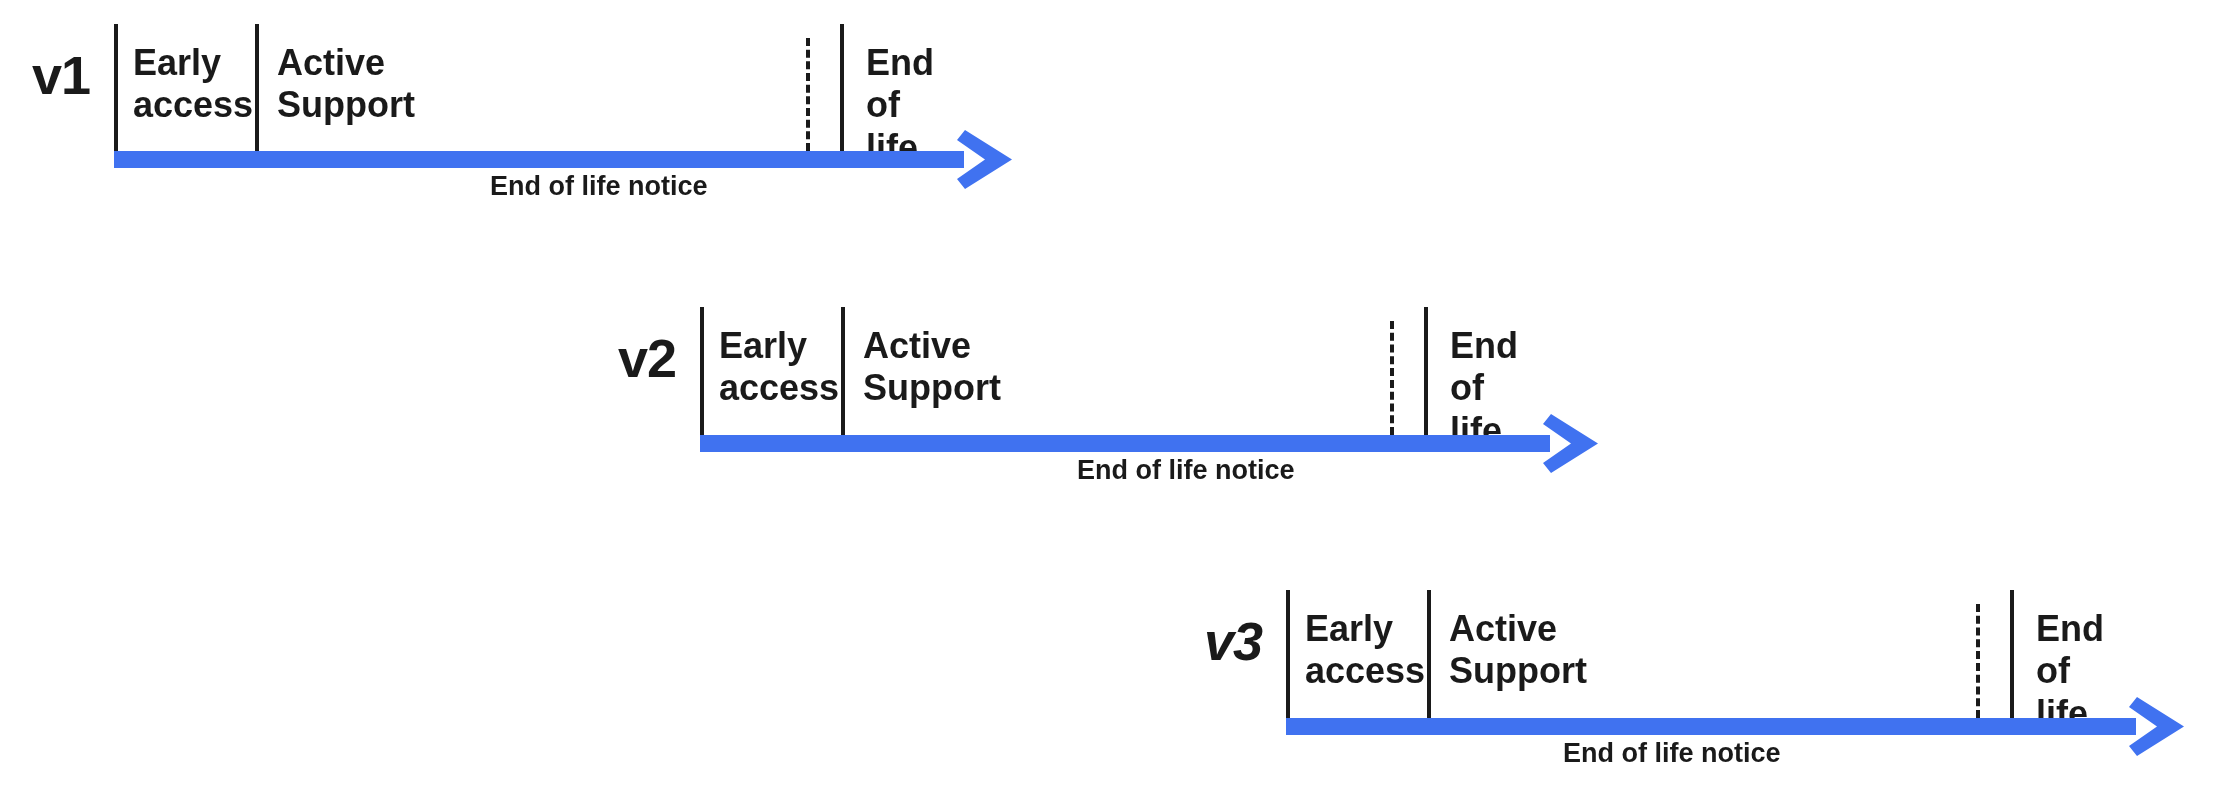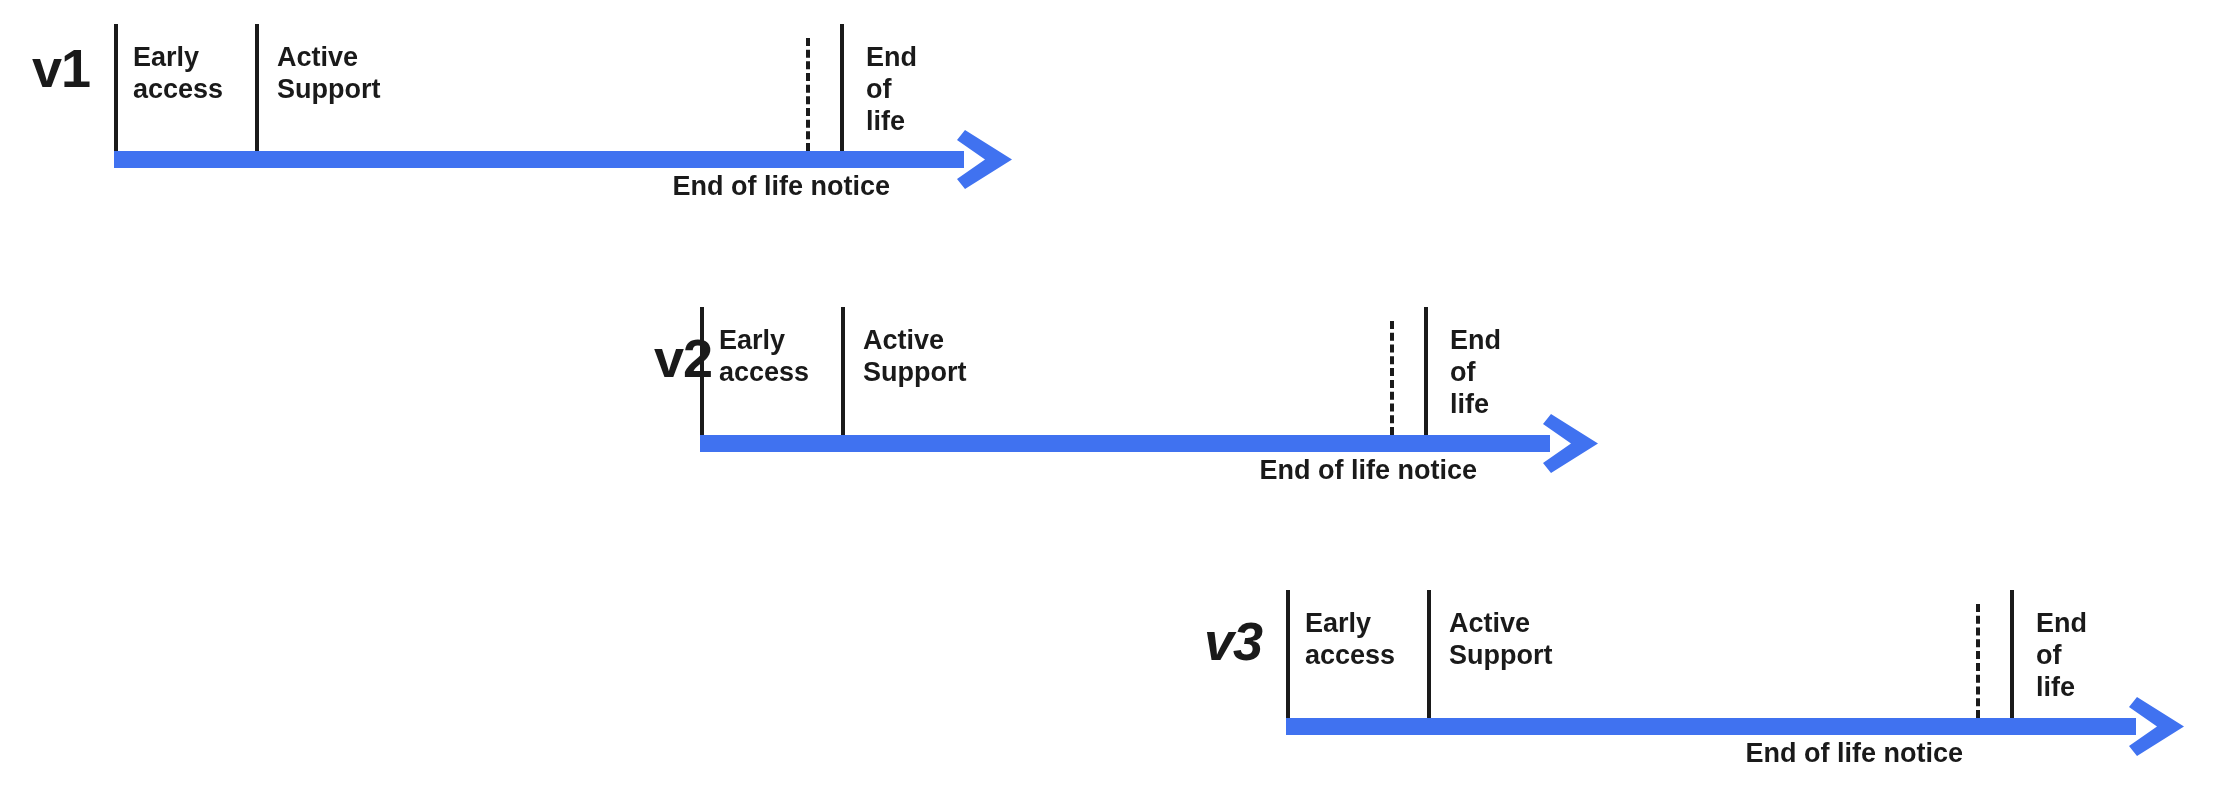--- a/index.html
+++ b/index.html
@@ -40,21 +40,21 @@
   }
 
   .dashed-divider {
     position: absolute;
     width: 0;
     border-left: 4px dashed #1a1a1a;
   }
 
   .phase-label {
     position: absolute;
-    font-size: 27px;
+    font-size: 36px;
     font-weight: 700;
     color: #1a1a1a;
     line-height: 1.18;
     white-space: pre-line;
   }
 
   .bar {
     position: absolute;
     height: 17px;
     background: #4072f0;
@@ -64,31 +64,31 @@
     position: absolute;
     display: block;
   }
 
   .notice-label {
     position: absolute;
     font-size: 27px;
     font-weight: 700;
     color: #1a1a1a;
     white-space: nowrap;
-    text-align: right;
+    text-align: left;
   }
 </style>
 </head>
 <body>
 
 <div id="canvas">
 
   <div class="track">
 
-    <div class="version-label" style="left:18px; top:41px; width:72px;">v1</div>
+    <div class="version-label" style="left:18px; top:48px; width:72px;">v1</div>
 
     <div class="divider" style="left:114px; top:24px; height:127px;"></div>
 
     <div class="phase-label" style="left:133px; top:42px;">Early
 access</div>
 
     <div class="divider" style="left:255px; top:24px; height:127px;"></div>
 
     <div class="phase-label" style="left:277px; top:42px;">Active Support</div>
 
@@ -102,21 +102,21 @@
 
     <svg class="arrowhead" style="left:955px; top:128px;" width="64" height="63" viewBox="0 0 64 63">
       <path d="M 10 2 L 2 12 L 30 31.5 L 2 51 L 10 61 L 57 31.5 Z" fill="#4072f0"></path>
     </svg>
 
     <div class="notice-label" style="left:490px; top:171px; width:400px;">End of life notice</div>
   </div>
 
   <div class="track">
 
-    <div class="version-label" style="left:640px; top:331px; width:72px;">v2</div>
+    <div class="version-label" style="left:604px; top:331px; width:72px;">v2</div>
 
     <div class="divider" style="left:700px; top:307px; height:128px;"></div>
 
     <div class="phase-label" style="left:719px; top:325px;">Early
 access</div>
 
     <div class="divider" style="left:841px; top:307px; height:128px;"></div>
 
     <div class="phase-label" style="left:863px; top:325px;">Active Support</div>
 

